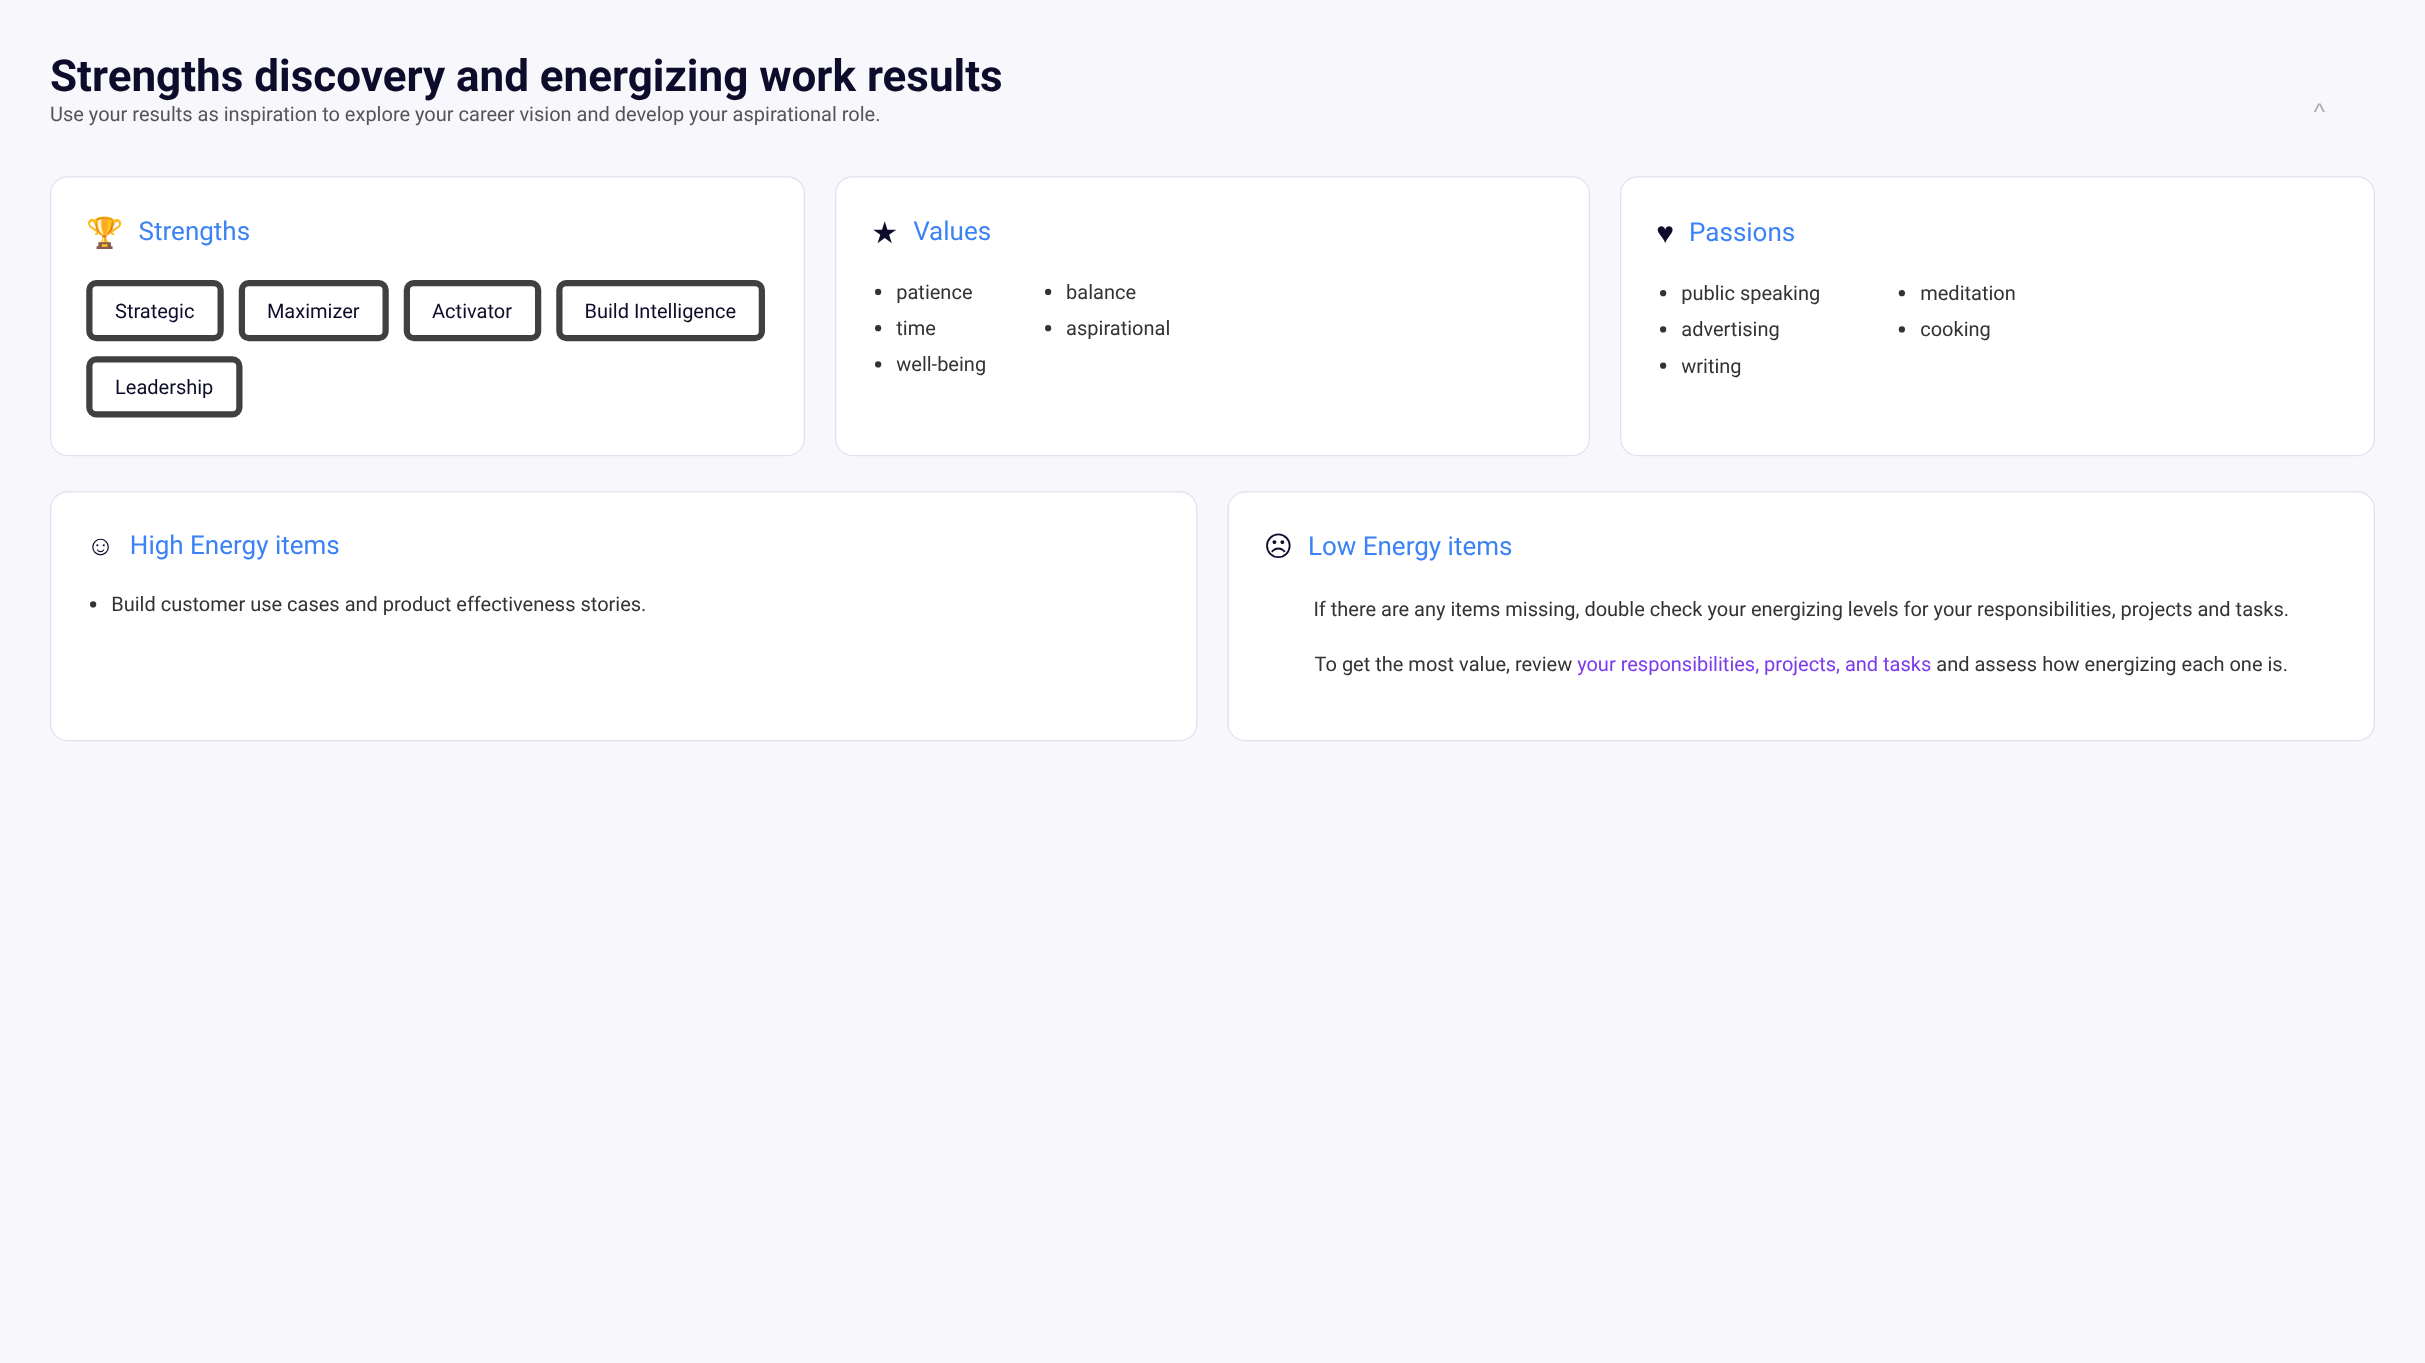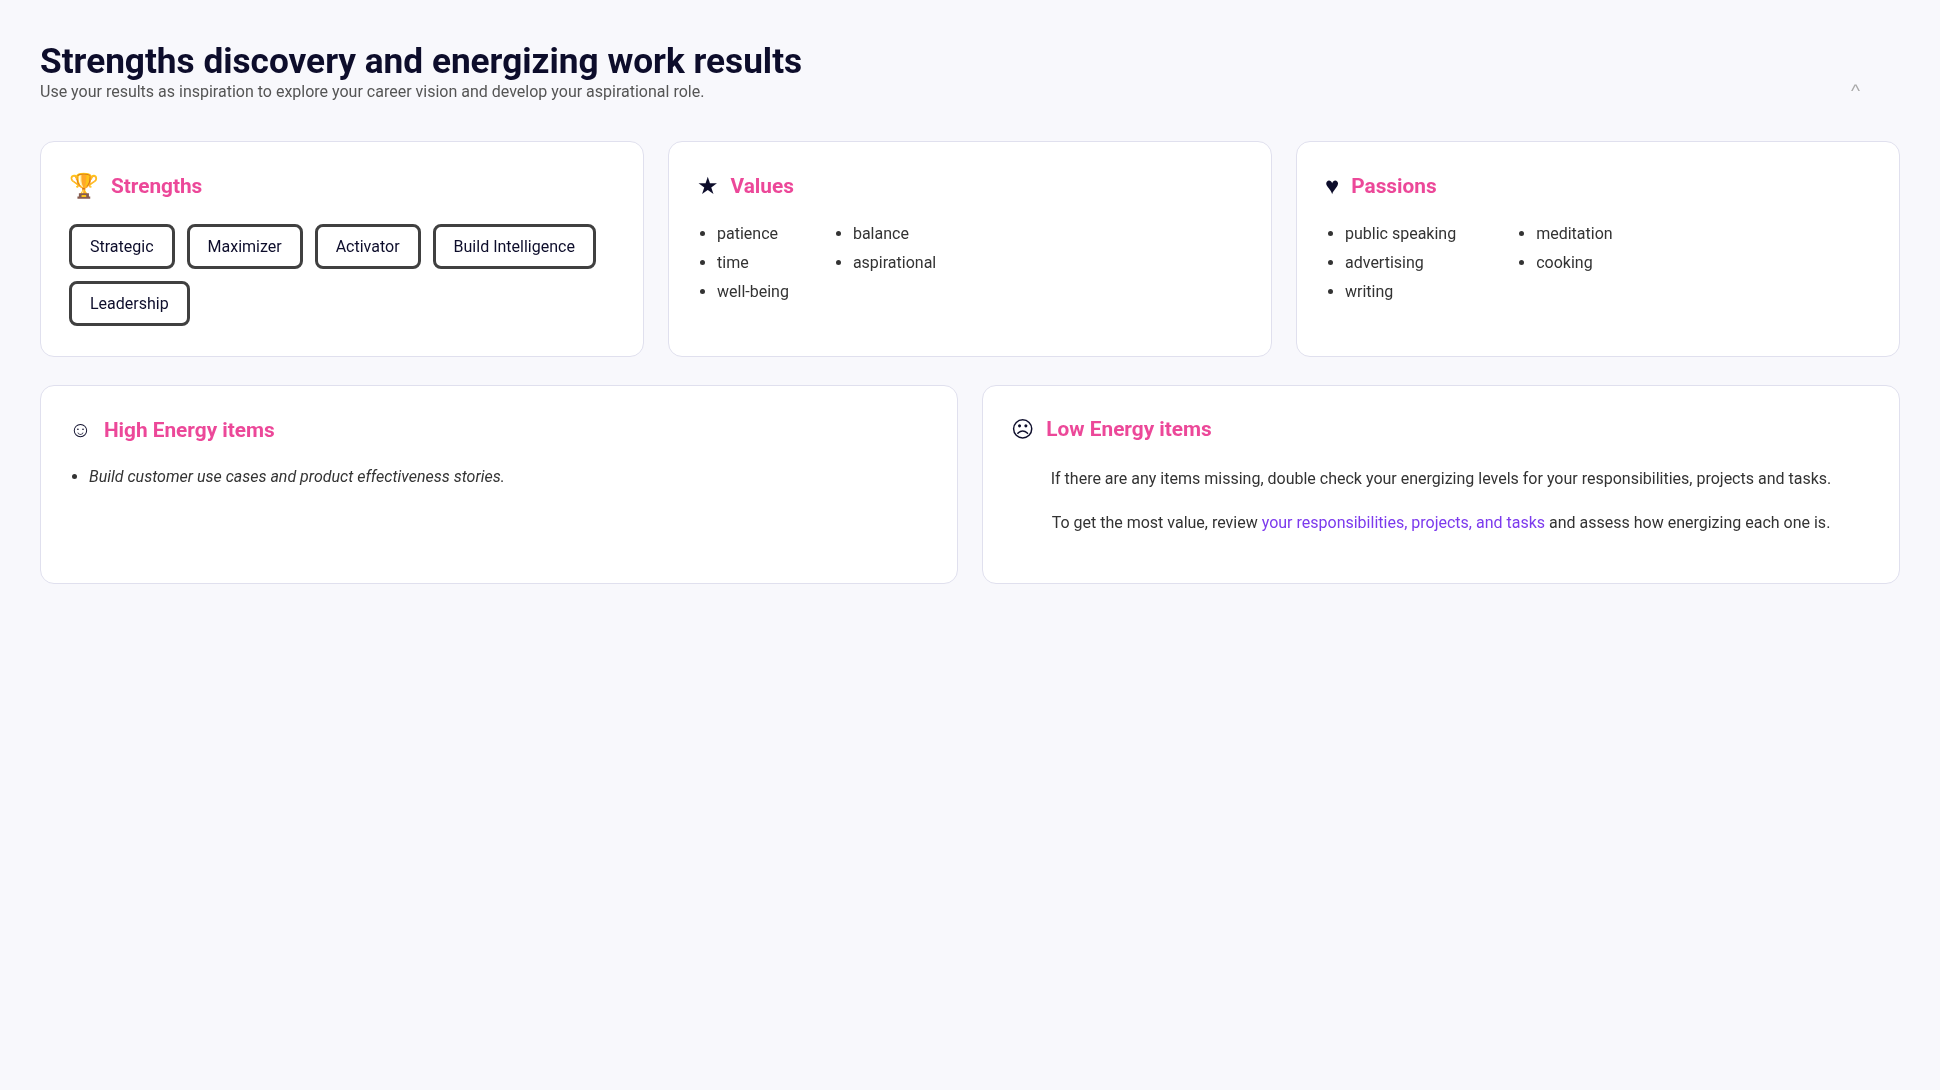--- a/index.html
+++ b/index.html
@@ -61,32 +61,32 @@
       margin-bottom: 24px;
     }
 
     .card-icon {
       font-size: 1.5rem;
       color: #0d0d2b;
     }
 
     .card-title {
       font-size: 1.3rem;
-      font-weight: 700;
-      color: #ec4899;
+      font-weight: 400;
+      color: #3b82f6;
     }
 
     .tags-container {
       display: flex;
       flex-wrap: wrap;
       gap: 12px;
     }
 
     .tag {
-      border: 3px solid #404040;
+      border: 5px solid #404040;
       border-radius: 8px;
       padding: 10px 18px;
       font-size: 1rem;
       color: #0d0d2b;
       background: #fff;
       cursor: default;
     }
 
     .values-columns {
       display: flex;
@@ -127,21 +127,20 @@
       color: #0d0d2b;
     }
 
     .bottom-card-content {
       margin-top: 10px;
     }
 
     .bottom-card-content ul {
       list-style: disc;
       padding-left: 20px;
-      font-style: italic;
     }
 
     .bottom-card-content ul li {
       font-size: 1rem;
       color: #333;
       margin-bottom: 8px;
     }
 
     .low-energy-text {
       font-size: 1rem;

